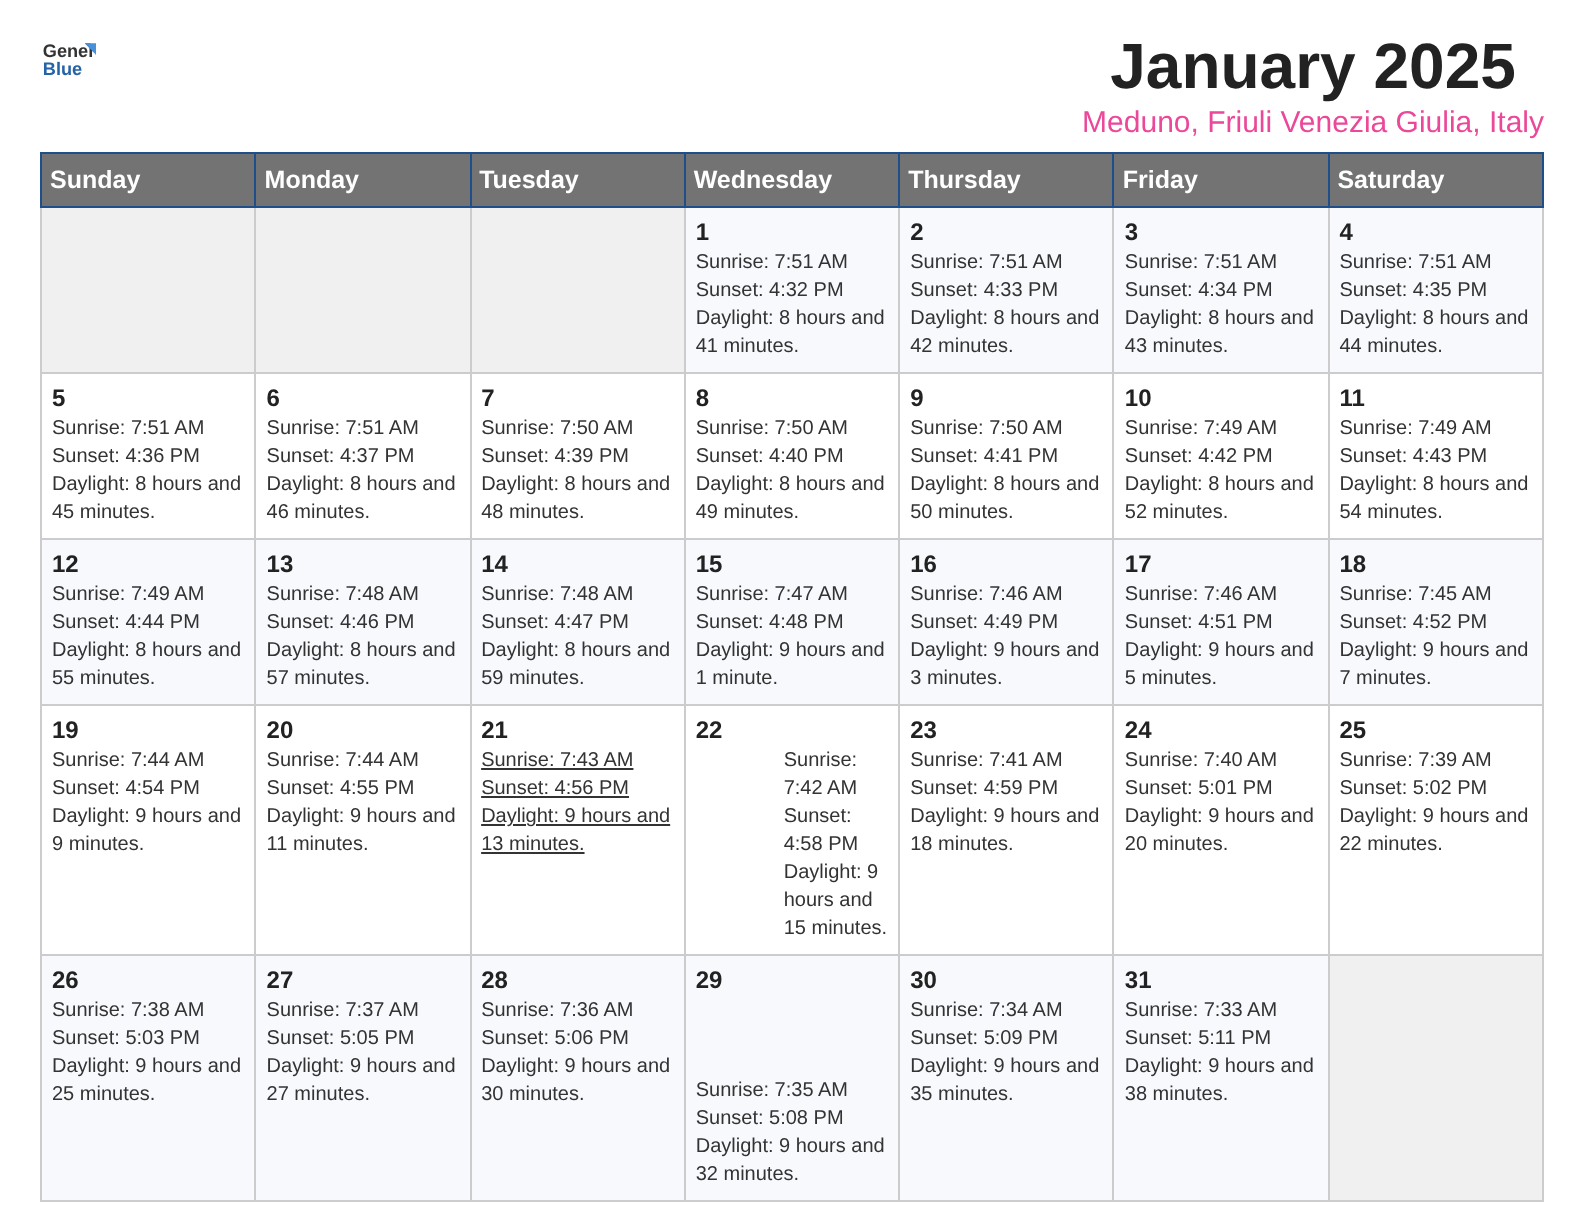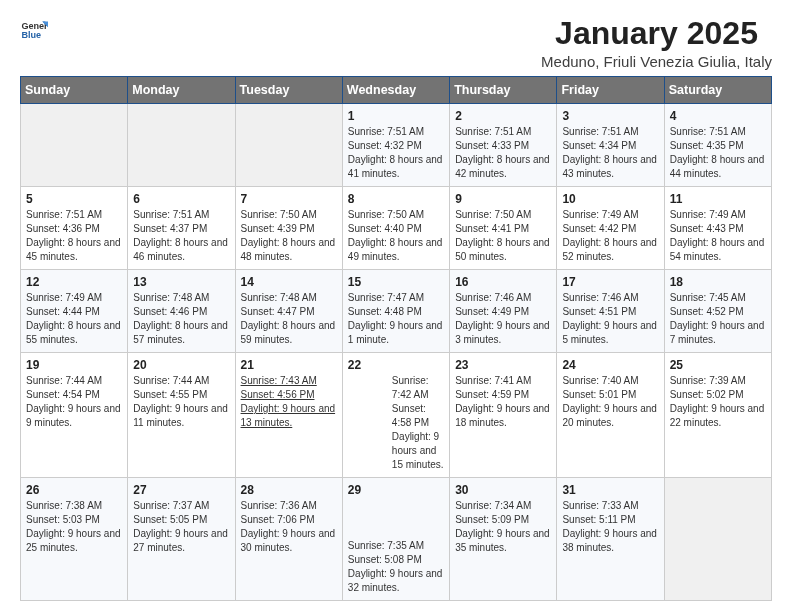--- a/index.html
+++ b/index.html
@@ -32,21 +32,21 @@
       text-align: center;
     }
     .month-title {
       font-size: 32px;
       font-weight: bold;
       color: #222;
       line-height: 1.1;
     }
     .location-title {
       font-size: 15px;
-      color: #404040;
+      color: #ec4899;
       margin-top: 2px;
     }
     table {
       width: 100%;
       border-collapse: collapse;
       table-layout: fixed;
     }
     thead tr {
       background-color: #737373;
     }
@@ -293,21 +293,21 @@
           </td>
           <td>
             <span class="day-number">27</span>
             <div class="day-info" style="white-space: pre-line;">Sunrise: 7:37 AM
 Sunset: 5:05 PM
 Daylight: 9 hours and 27 minutes.</div>
           </td>
           <td>
             <span class="day-number">28</span>
             <div class="day-info" style="white-space: pre-line;">Sunrise: 7:36 AM
-Sunset: 7:06 PM
+Sunset: 5:06 PM
 Daylight: 9 hours and 30 minutes.</div>
           </td>
           <td>
             <span class="day-number">29</span>
             <div class="day-info" style="white-space: pre-line; margin-top: 42px;">Sunrise: 7:35 AM
 Sunset: 5:08 PM
 Daylight: 9 hours and 32 minutes.</div>
           </td>
           <td>
             <span class="day-number">30</span>

